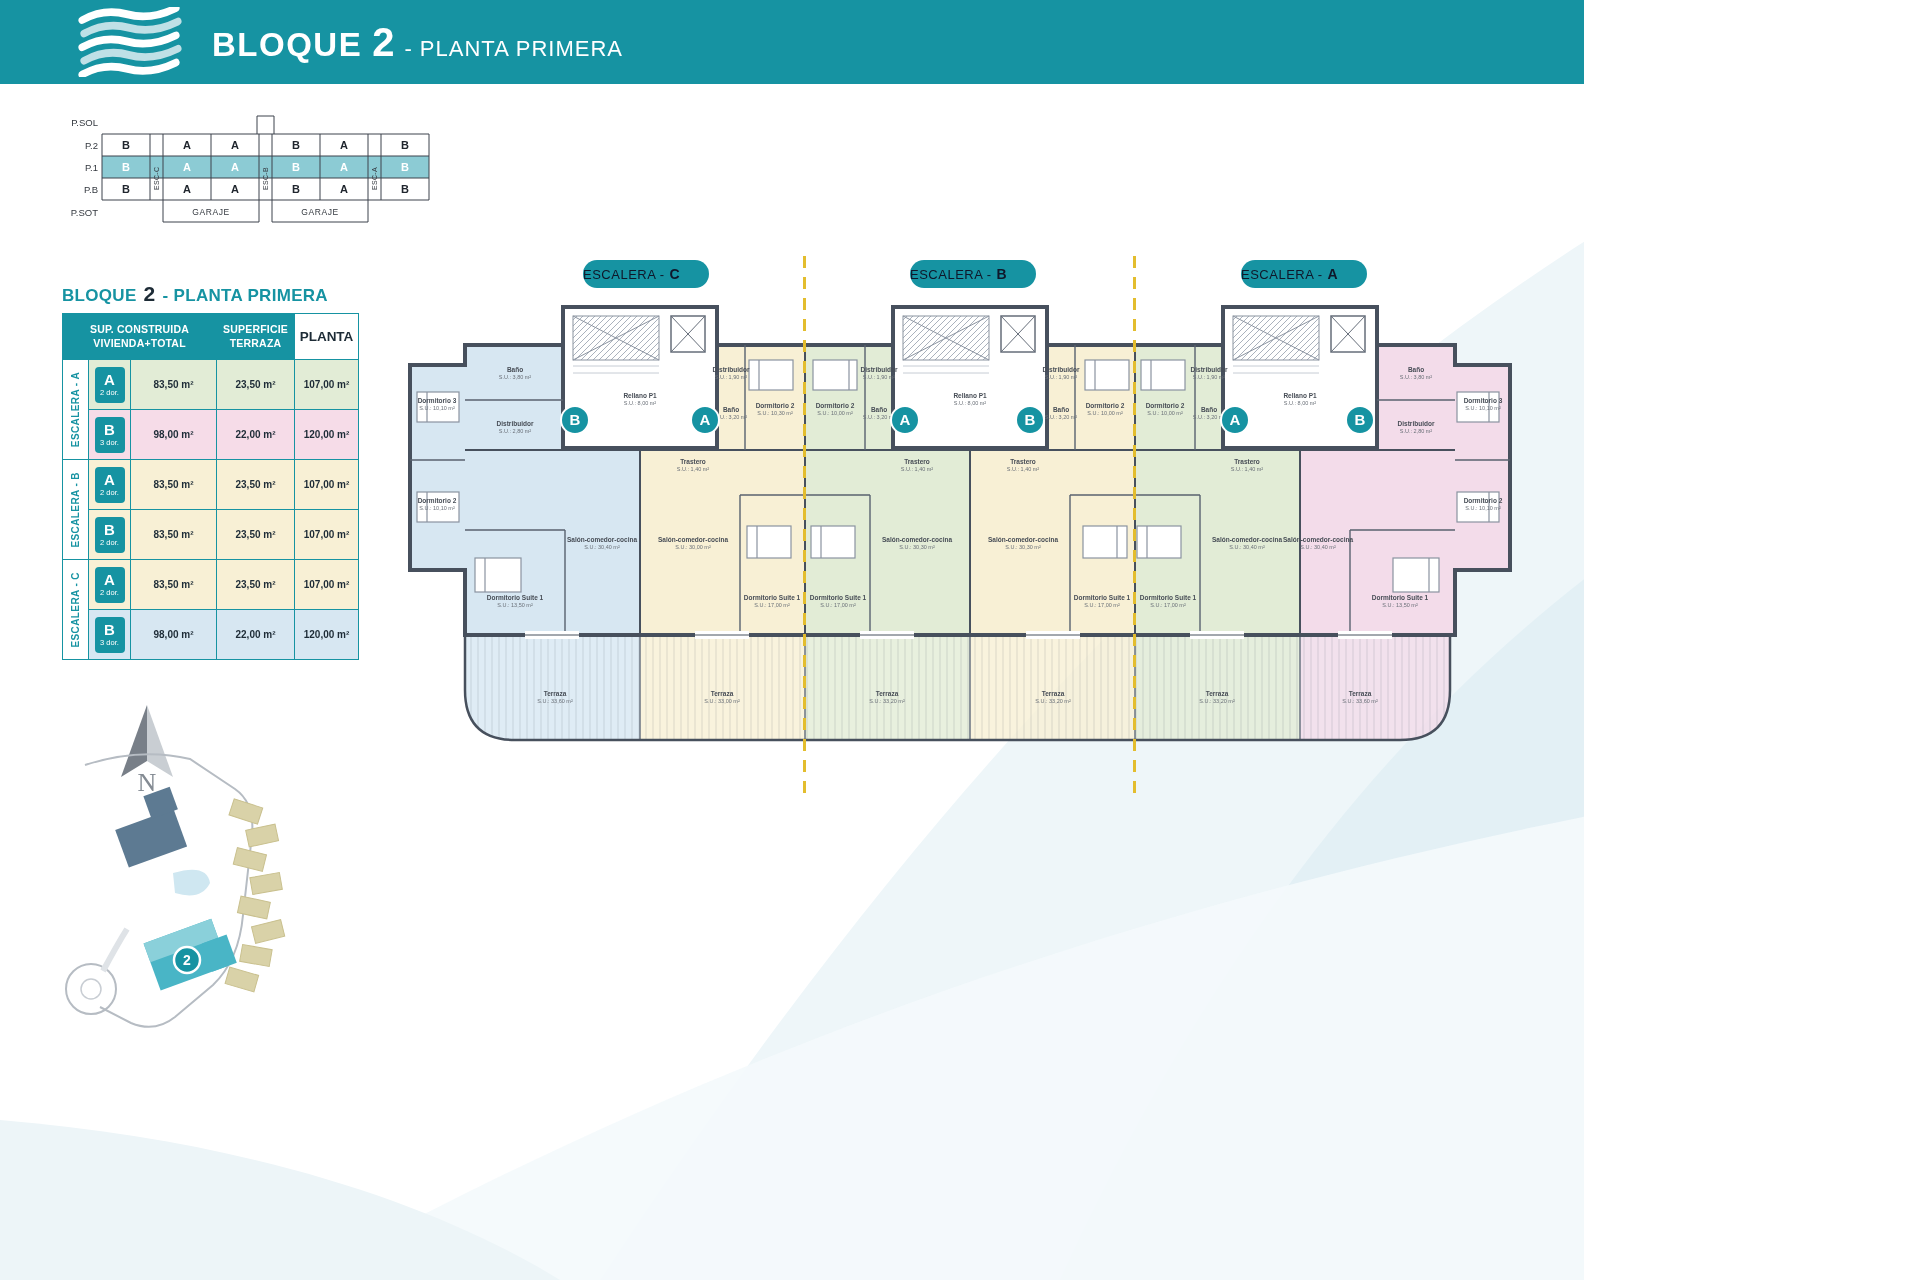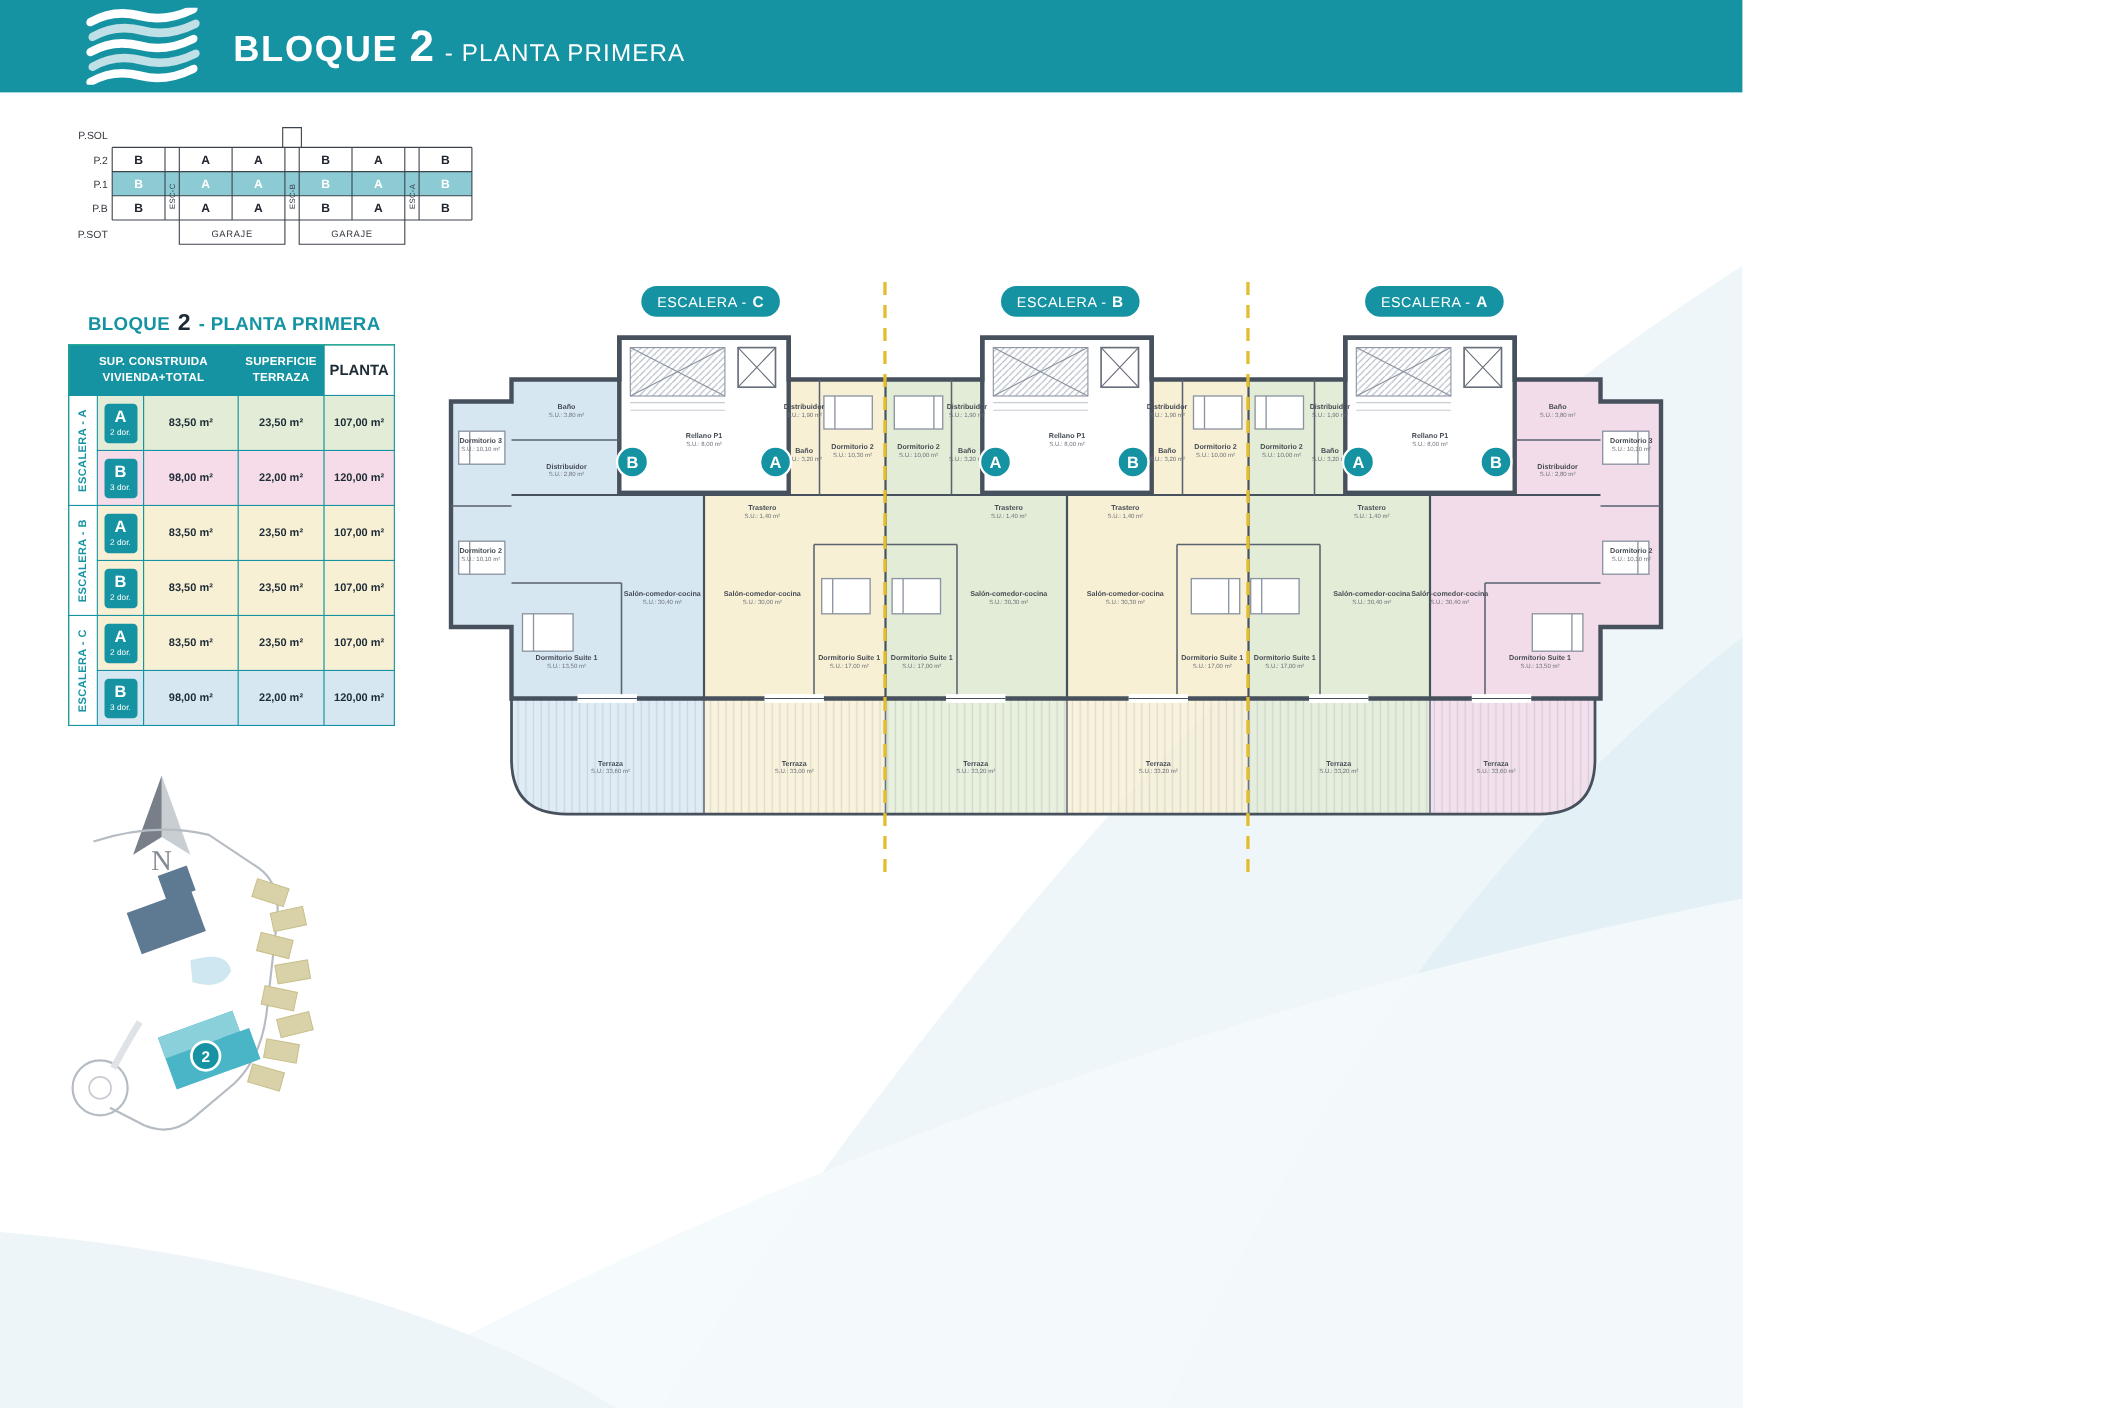--- a/index.html
+++ b/index.html
@@ -22,38 +22,38 @@
   
   .stack-svg{left:58px;top:110px;width:380px;height:122px;z-index:2}
   .stack-letter{font-size:11px;font-weight:bold;fill:#20262e;text-anchor:middle}
   .stack-letter.hl{fill:#ffffff}
   .stack-floor{font-size:9.5px;fill:#33383f;text-anchor:end}
   .stack-esc{font-size:7px;fill:#33383f;letter-spacing:.3px}
   .stack-garaje{font-size:8.5px;fill:#33383f;text-anchor:middle;letter-spacing:.6px}
 
   
   .sum-table{left:62px;top:282px;width:296px;z-index:2}
-  .sum-title{font-size:17px;color:#1693a2;font-weight:bold;margin:0 0 7px 18px;letter-spacing:.3px;white-space:nowrap}
+  .sum-title{font-size:17px;color:#1693a2;font-weight:bold;margin:0 0 7px 0;letter-spacing:.3px;white-space:nowrap}
   .st-num{font-size:21px;color:#1d2b36;margin:0 2px}
   table.sum{border-collapse:collapse;width:296px;table-layout:fixed;background:#22c55e}
   .sum th,.sum td{border:1.5px solid #1693a2;padding:0;text-align:center;vertical-align:middle}
   .sum thead th{height:46px}
   .h-teal{background:#1693a2;color:#fff;font-size:10.5px;line-height:1.3;font-weight:bold;letter-spacing:.2px}
   .h-total{background:#fff;color:#1d2b36;font-size:13.5px;font-weight:bold}
   .sum tbody tr{height:50px}
   .esc-cell{background:#fff}
   .esc-vert{writing-mode:vertical-rl;transform:rotate(180deg);font-size:10px;font-weight:bold;color:#1693a2;margin:0 auto;letter-spacing:.4px;white-space:nowrap}
   .ubadge{width:30px;height:36px;background:#1693a2;border-radius:4px;margin:0 auto;display:flex;flex-direction:column;align-items:center;justify-content:center;color:#fff}
   .ubadge .ul{font-size:15px;font-weight:bold;line-height:16px}
   .ubadge .ud{font-size:7.5px;line-height:9px}
   .val{font-size:10px;font-weight:bold;color:#1d2b36}
 
   
-  .esc-pill{top:260px;width:126px;height:28px;background:#1693a2;border-radius:14px;color:#ffffff;
-            display:flex;align-items:center;justify-content:center;font-size:13px;z-index:5;letter-spacing:.5px}
+  .esc-pill{top:260px;width:126px;height:28px;background:#1693a2;border-radius:14px;color:#0f172a;
+            display:flex;align-items:center;font-size:13px;z-index:5;letter-spacing:.5px}
   .esc-pill b{margin-left:5px;font-size:14px}
 
   
   .dash-line{top:256px;height:540px;width:3px;z-index:4;
              background:repeating-linear-gradient(to bottom,#e3bd2e 0 12px,transparent 12px 21px)}
 
   
   .plan-svg{left:405px;top:300px;width:1110px;height:460px;z-index:2}
   .room-label{font-size:6.5px;font-weight:bold;fill:#474d56;text-anchor:middle}
   .room-sub{font-size:5.5px;font-weight:normal;fill:#6a7078}

